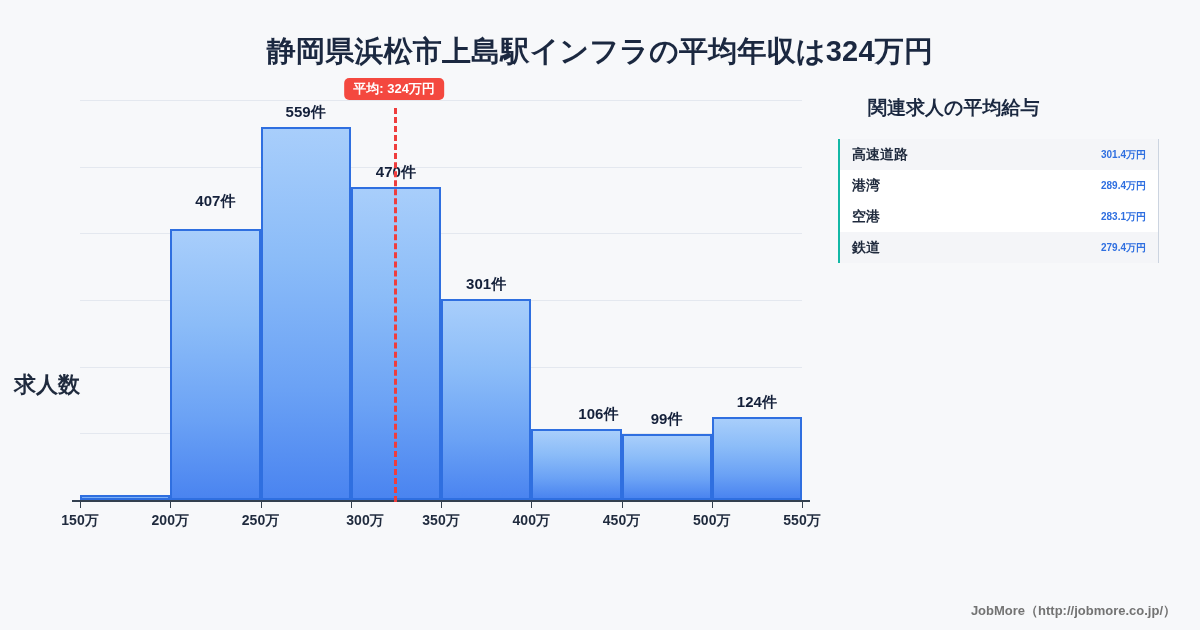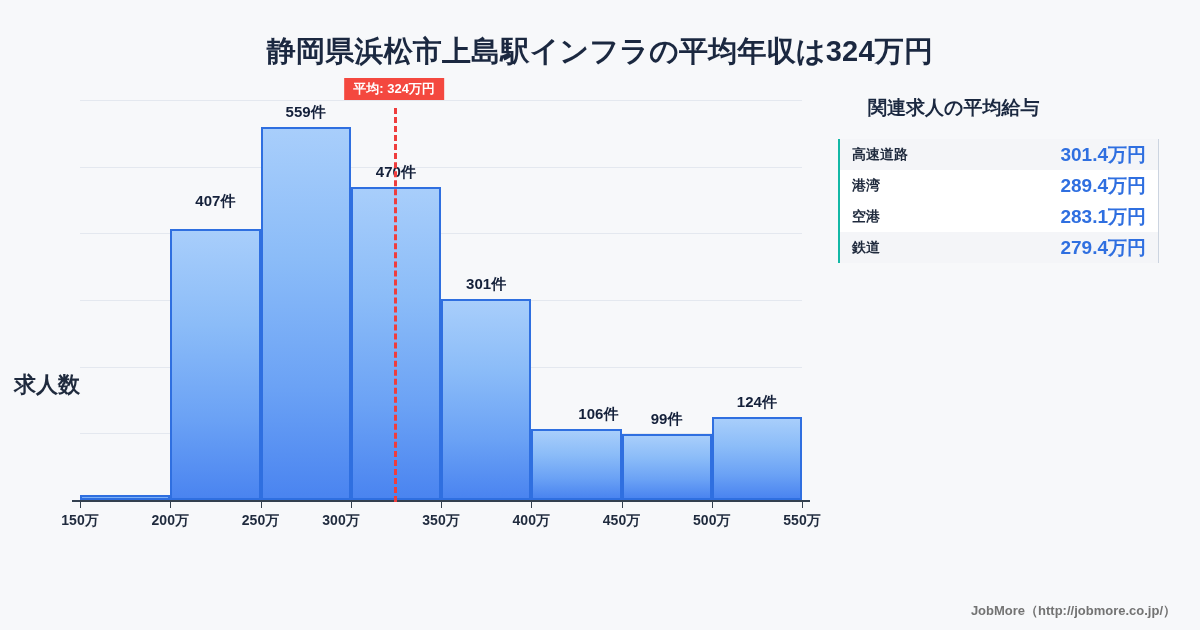--- a/index.html
+++ b/index.html
@@ -63,21 +63,21 @@
   .avg-line{
     position:absolute;top:8px;width:0;height:394px;
     border-left:3px dashed #ef3d3d;
   }
   .avg-badge{
     position:absolute;
     transform:translateX(-50%);
     background:#f4483f;color:#fff;
     font-size:13px;font-weight:bold;
     padding:4px 9px 5px 9px;
-    border-radius:0;
+    border-radius:5px;
     white-space:nowrap;
     line-height:1;
   }
 
   .y-axis-title{
     position:absolute;left:14px;top:280px;
     font-size:22px;font-weight:bold;color:#1f2a3d;
     white-space:nowrap;
   }
 
@@ -96,21 +96,21 @@
   }
   .srow{
     display:flex;align-items:center;justify-content:space-between;
     height:31px;
     padding:0 12px 0 12px;
     box-sizing:border-box;
   }
   .srow.odd{background:#f4f5f8;}
   .srow.even{background:#ffffff;}
   .srow .k{font-size:14px;font-weight:bold;color:#1f2a3d;white-space:nowrap;}
-  .srow .v{font-size:19px;font-weight:bold;color:#2f6fe0;white-space:nowrap;}
+  .srow .v{font-size:10px;font-weight:bold;color:#2f6fe0;white-space:nowrap;}
 
   
   .footer{
     position:absolute;right:24px;bottom:10px;
     font-size:13px;font-weight:bold;color:#737373;
     white-space:nowrap;
   }
 </style>
 </head>
 <body>
@@ -147,21 +147,21 @@
         <div class="bar" title="500-550万" style="left: 639.75px; width: 90.25px; height: 82.6667px;"></div>
         <div class="bar-label" style="left: 684.875px; top: 293.333px;">124件</div>
         <div class="axis-base"></div>
         <div class="tick" style="left: 8px;"></div>
         <div class="tick-label" style="left: 8px;">150万</div>
         <div class="tick" style="left: 98.25px;"></div>
         <div class="tick-label" style="left: 98.25px;">200万</div>
         <div class="tick" style="left: 188.5px;"></div>
         <div class="tick-label" style="left: 188.5px;">250万</div>
         <div class="tick" style="left: 278.75px;"></div>
-        <div class="tick-label" style="left: 269px;">300万</div>
+        <div class="tick-label" style="left: 293px;">300万</div>
         <div class="tick" style="left: 369px;"></div>
         <div class="tick-label" style="left: 369px;">350万</div>
         <div class="tick" style="left: 459.25px;"></div>
         <div class="tick-label" style="left: 459.25px;">400万</div>
         <div class="tick" style="left: 549.5px;"></div>
         <div class="tick-label" style="left: 549.5px;">450万</div>
         <div class="tick" style="left: 639.75px;"></div>
         <div class="tick-label" style="left: 639.75px;">500万</div>
         <div class="tick" style="left: 730px;"></div>
         <div class="tick-label" style="left: 730px;">550万</div>

